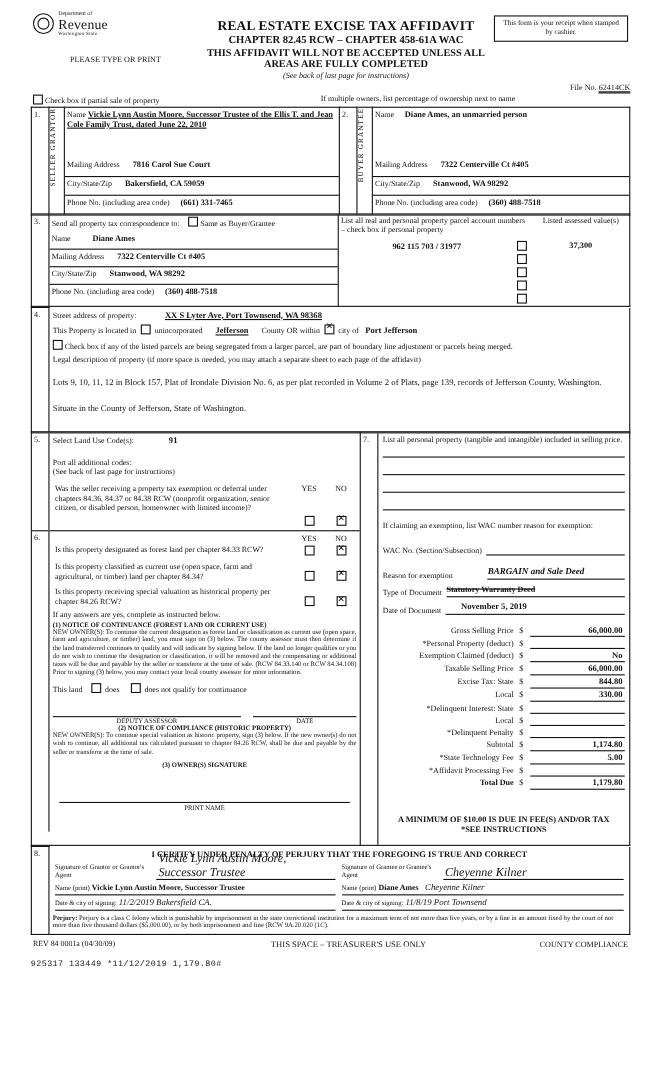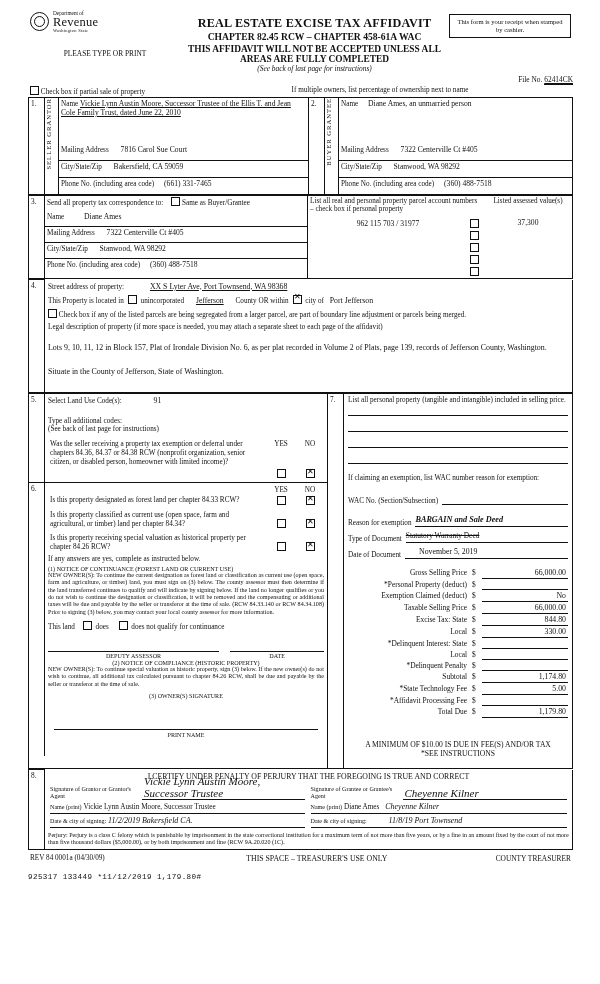--- a/index.html
+++ b/index.html
@@ -30,21 +30,21 @@
   .hand{font-family:"Liberation Serif",serif;font-weight:bold;}
   .vert{writing-mode:vertical-rl;transform:rotate(180deg);font-size:6.6px;letter-spacing:1px;text-align:center;}
   .tiny{font-size:6.1px;}
   .lbl{font-size:7.2px;}
   .cell{padding:1px 2px;vertical-align:top;}
   .nb{border:0;}
   .line{border-bottom:1px solid #111;}
   .dot{border-bottom:1px solid #111;height:10px;}
   .center{text-align:center;}
   .right{text-align:right;}
-  .b{font-weight:normal;}
+  .b{font-weight:bold;}
   .strike{text-decoration:line-through;}
   .hw{font-family:"Liberation Serif",serif;font-style:italic;}
   .money .lab{font-size:7.4px;text-align:right;padding-right:3px;white-space:nowrap;}
   .money td{padding:1px 2px;}
   .ocr{font-family:"Liberation Mono",monospace;font-size:7.6px;letter-spacing:.4px;}
   u.h{border-bottom:1px solid #111;}
 </style>
 </head>
 <body>
 
@@ -304,21 +304,21 @@
 
         <table class="frm nb" style="width:100%;">
           <tbody>
                   <tr>
             <td class="nb cell" style="width:11px;vertical-align:top;border-right:1px solid #111;">5.</td>
             <td class="nb cell" style="padding:2px 3px;">
               <div style="height:11px;">
                 <span class="lbl">Select Land Use Code(s):</span>
                 <span class="b" style="font-size:7.8px;padding-left:30px;">91</span>
               </div>
-              <div class="lbl" style="margin-top:10px;">Type all additional codes:</div>
+              <div class="lbl" style="margin-top:10px;">Port all additional codes:</div>
               <div class="lbl">(See back of last page for instructions)</div>
               <table class="frm nb" style="width:100%;margin-top:6px;">
                 <tbody>
                           <tr>
                   <td class="nb cell lbl" style="line-height:1.25;">Was the seller receiving a property tax exemption or deferral under chapters 84.36, 84.37 or 84.38 RCW (nonprofit organization, senior citizen, or disabled person, homeowner with limited income)?</td>
                   <td class="nb cell lbl center" style="width:26px;vertical-align:top;">YES</td>
                   <td class="nb cell lbl center" style="width:24px;vertical-align:top;">NO</td>
                 </tr>
                 <tr>
                   <td class="nb cell"></td>
@@ -411,21 +411,21 @@
               <div class="dot" style="margin-top:5px;"></div>
               <div class="dot" style="margin-top:5px;"></div>
 
               <div class="lbl" style="margin-top:10px;">If claiming an exemption, list WAC number reason for exemption:</div>
               <div style="height:12px;"></div>
               <div style="display:flex;align-items:flex-end;">
                 <span class="lbl" style="white-space:nowrap;">WAC No. (Section/Subsection)</span>
                 <span class="line" style="flex:1;margin-left:4px;height:10px;"></span>
               </div>
               <div style="height:10px;"></div>
-              <div style="display:flex;align-items:flex-end;">
+              <div style="display:flex;align-items:flex-end;gap:28px;">
                 <span class="lbl" style="white-space:nowrap;">Reason for exemption</span>
                 <span class="line hand" style="flex:1;margin-left:4px;height:11px;font-size:8.2px;font-style:italic;">BARGAIN and Sale Deed</span>
               </div>
               <div style="display:flex;align-items:flex-end;margin-top:4px;">
                 <span class="lbl" style="white-space:nowrap;">Type of Document</span>
                 <span class="line" style="flex:1;margin-left:4px;height:11px;">
                   <span class="strike b" style="font-size:7.4px;">Statutory Warranty Deed</span>
                 </span>
               </div>
               <div style="display:flex;align-items:flex-end;margin-top:4px;">
@@ -548,40 +548,40 @@
                   <span class="hw" style="font-size:11px;position:absolute;left:2px;bottom:0px;">Cheyenne Kilner</span>
                 </span>
               </div>
               <div class="line" style="height:11px;margin-top:2px;">
                 <span class="tiny">Name (print)</span>
                 <span class="b" style="font-size:7.2px;">Diane Ames</span>
                 <span class="hw" style="font-size:8px;padding-left:4px;">Cheyenne Kilner</span>
               </div>
               <div class="line" style="height:11px;margin-top:2px;">
                 <span class="tiny">Date &amp; city of signing:</span>
-                <span class="hw" style="font-size:8px;margin-left:20px;">11/8/19  Port Townsend</span>
+                <span class="hw" style="font-size:8px;">11/8/19  Port Townsend</span>
               </div>
             </td>
           </tr>
         </tbody>
               </table>
         <div class="tiny" style="margin-top:3px;line-height:1.25;">
           <span class="b">Perjury:</span>
           <span>Perjury is a class C felony which is punishable by imprisonment in the state correctional institution for a maximum term of not more than five years, or by a fine in an amount fixed by the court of not more than five thousand dollars ($5,000.00), or by both imprisonment and fine (RCW 9A.20.020 (1C).</span>
         </div>
       </td>
     </tr>
   </tbody>
       </table>
 
   <table class="frm" style="width:100%;margin-top:3px;border:0;">
     <tbody>
           <tr>
       <td class="nb cell" style="width:33%;font-size:7.2px;">REV 84 0001a (04/30/09)</td>
       <td class="nb cell center" style="width:40%;font-size:7.8px;">THIS SPACE – TREASURER'S USE ONLY</td>
-      <td class="nb cell right" style="font-size:7.4px;">COUNTY TREASURER</td>
+      <td class="nb cell right" style="font-size:7.4px;">COUNTY COMPLIANCE</td>
     </tr>
   </tbody>
       </table>
 
   <div class="ocr" style="margin-top:9px;">925317 133449 *11/12/2019 1,179.80#</div>
  </div>
 </div>
 
 </body></html>

